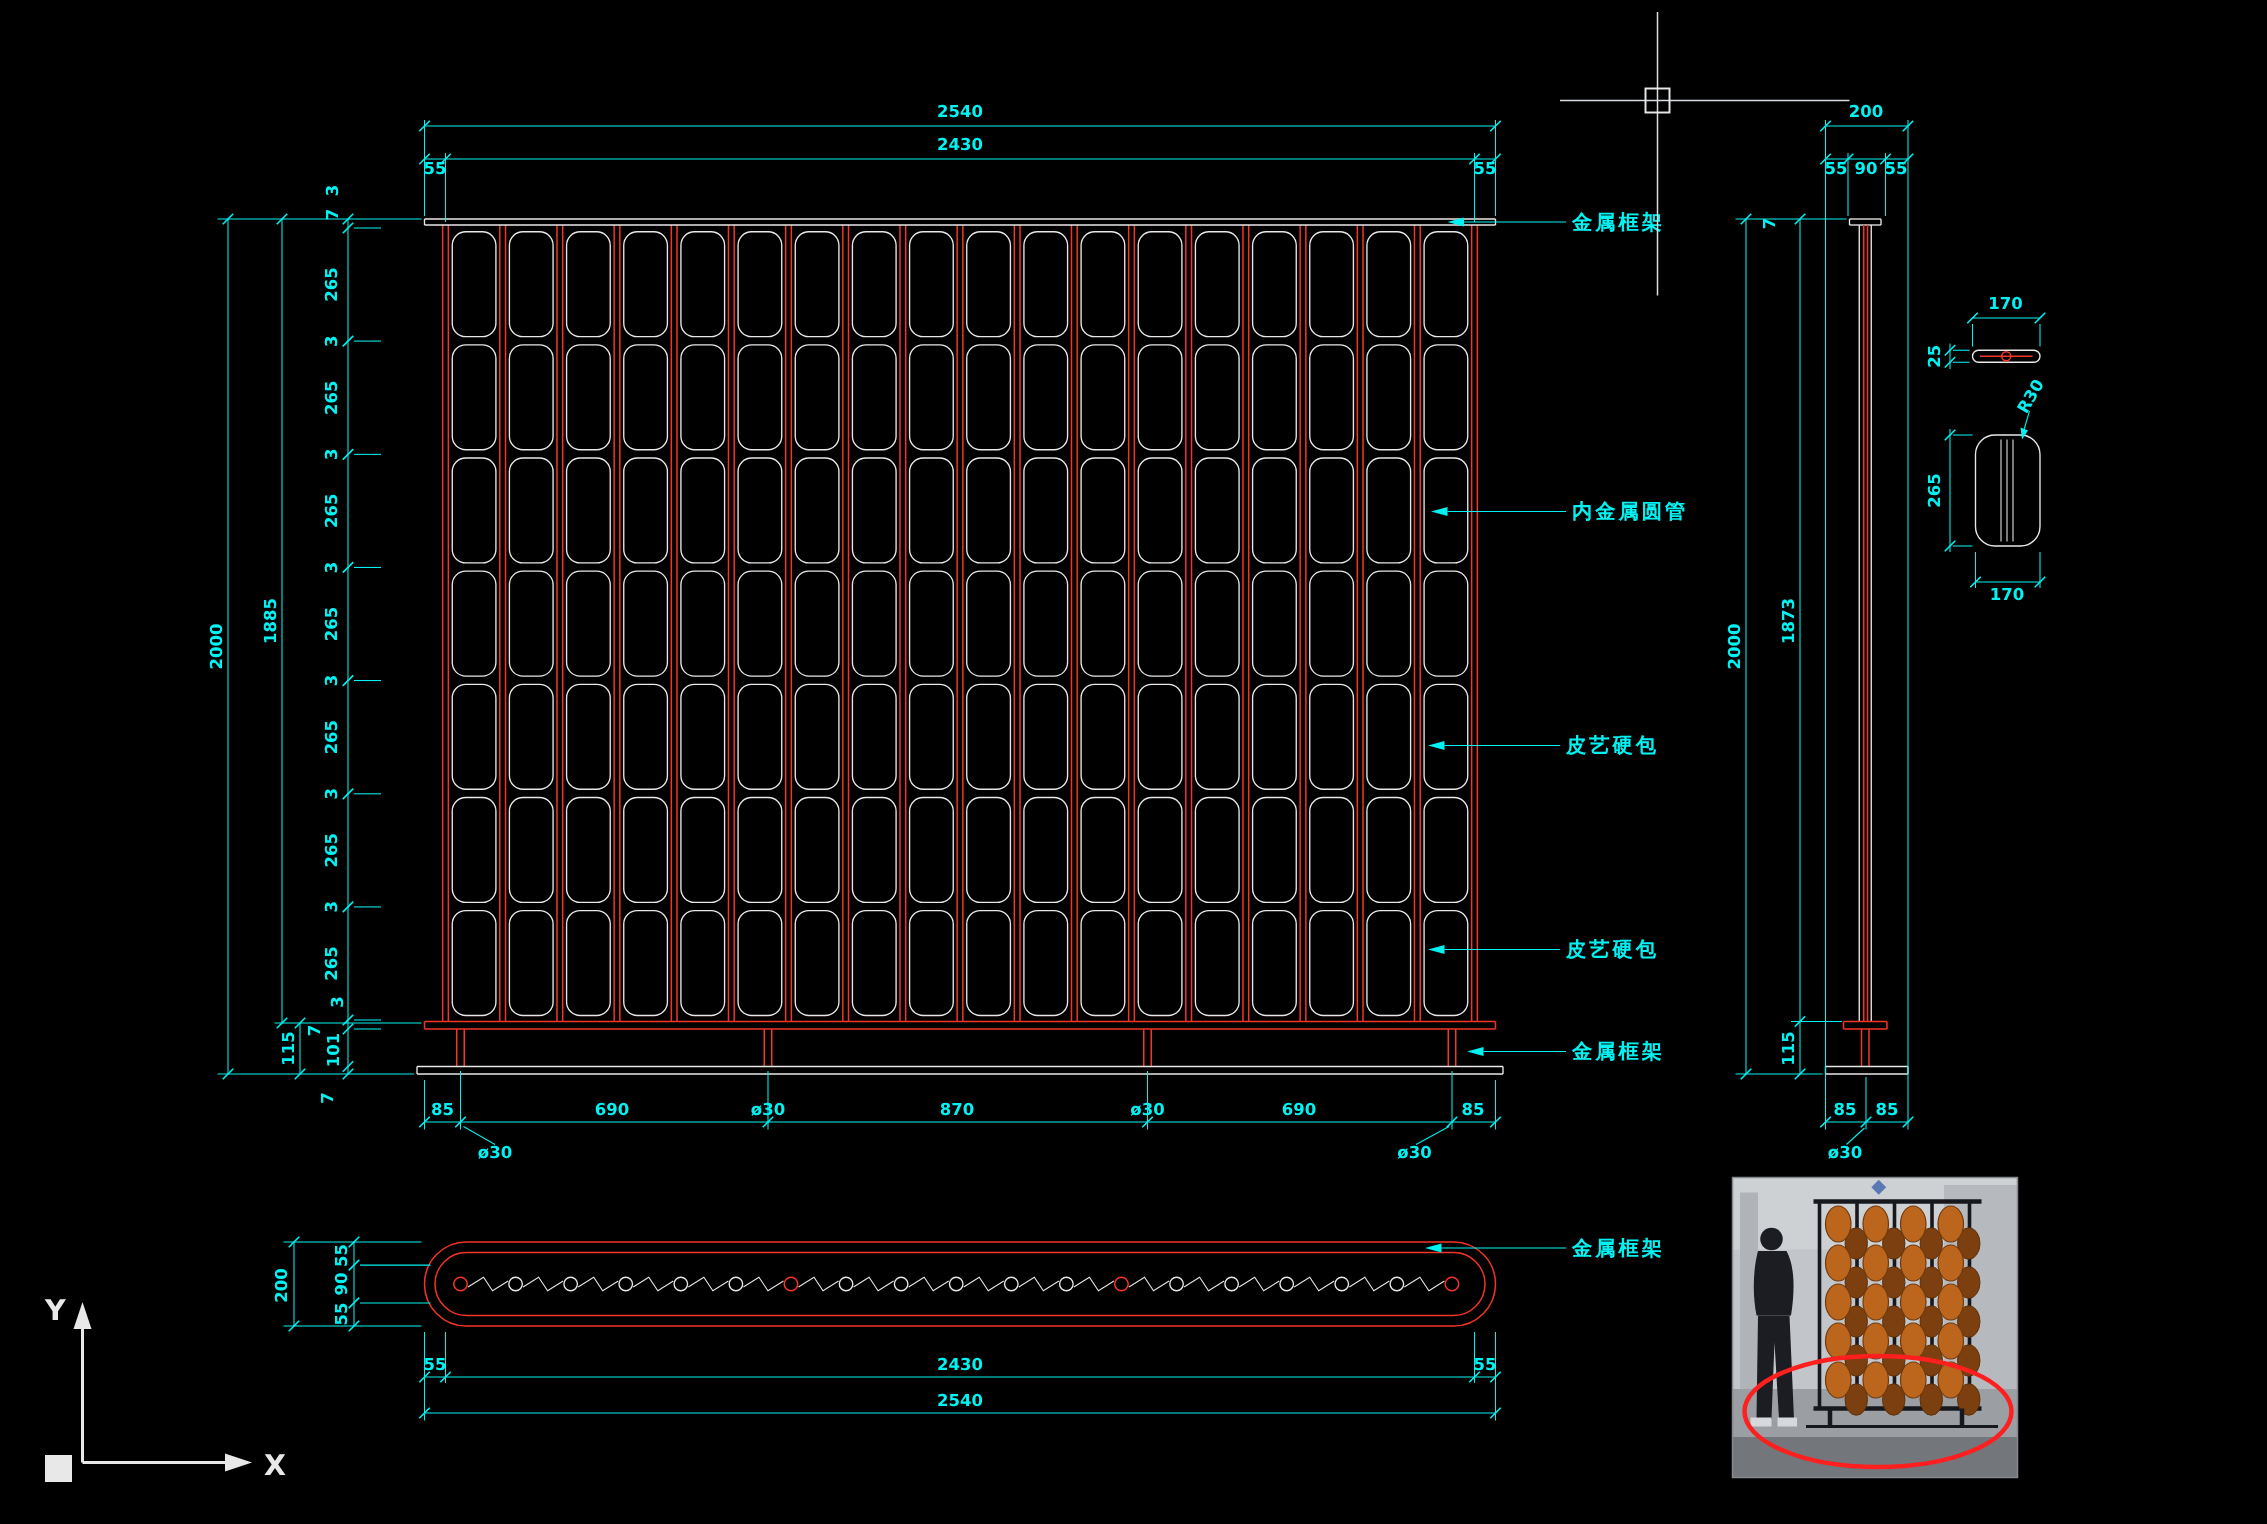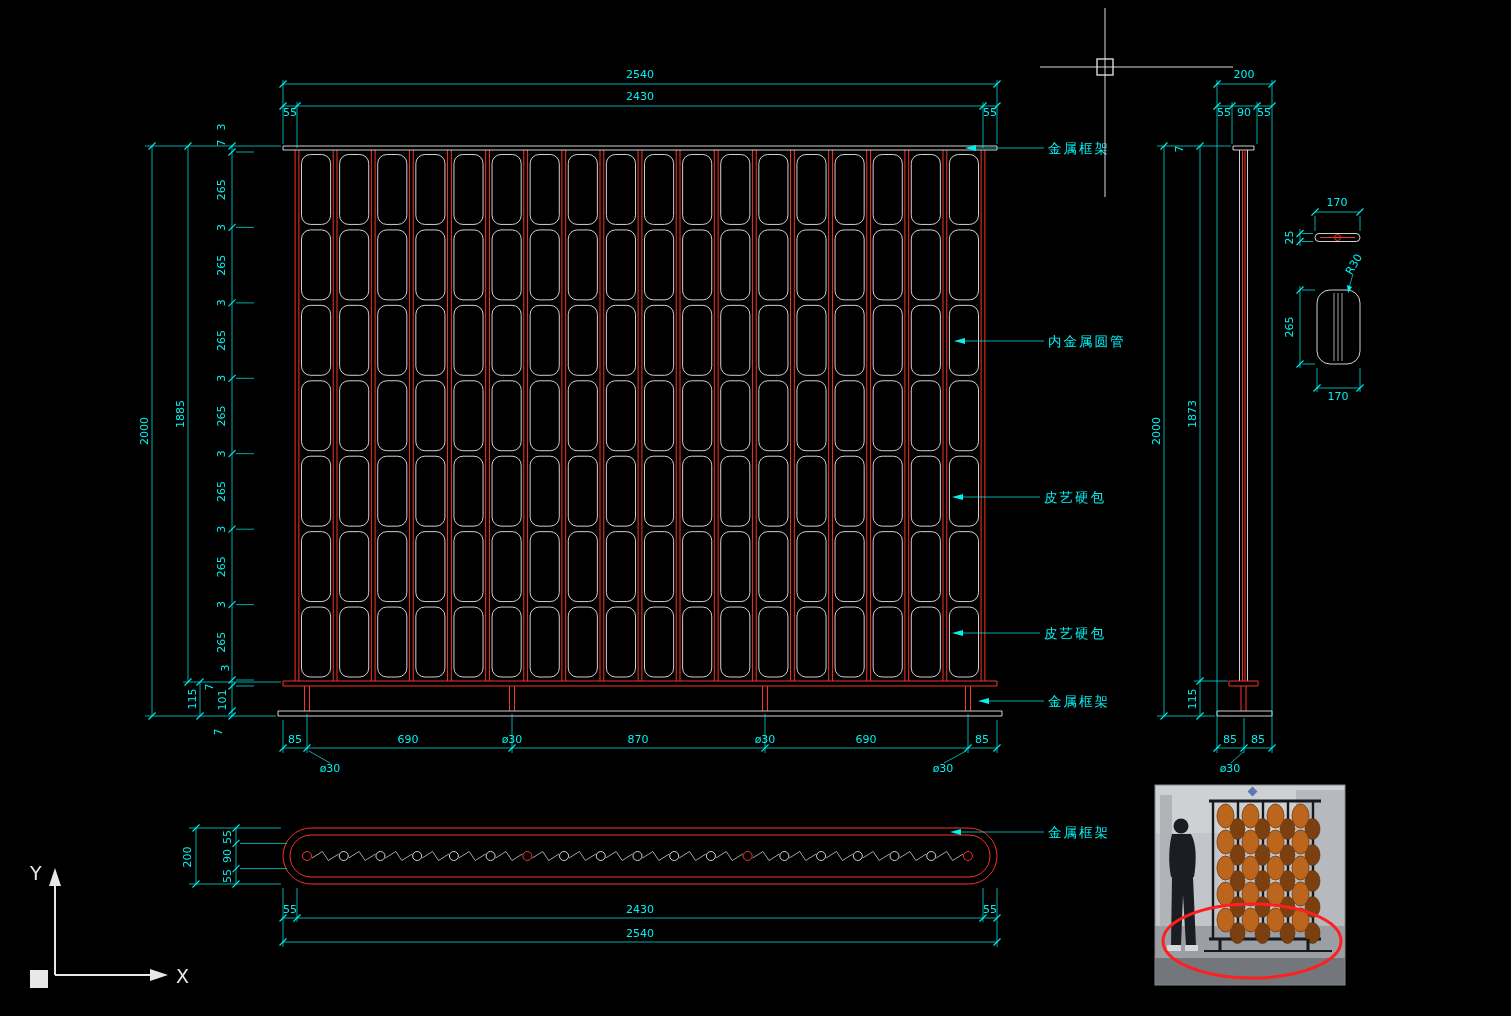--- a/index.html
+++ b/index.html
@@ -1,17 +1,17 @@
 <!DOCTYPE html>
 <html style="--bg: #000000; --cy: #00f2f2; --wh: #e8e8e8; --rd: #f43425; --sp: #bb651d; --oa: #ff1f1f;"><head>
 <meta charset="utf-8">
 <style>
   html,body{margin:0;padding:0;background:#000;}
   #stage{position:relative;width:1496px;height:1016px;background:var(--bg,#000);overflow:hidden;
-         font-family:"DejaVu Sans",sans-serif;}
+         font-family:"DejaVu Sans",sans-serif;font-weight:bold;}
   #stage svg{position:absolute;left:0;top:0;}
   .w{stroke:var(--wh,#e8e8e8);stroke-width:0.9;fill:none;}
   .w.thin{stroke-width:0.7;}
   .r{stroke:var(--rd,#f43425);stroke-width:1;fill:none;}
   .c{stroke:var(--cy,#00f2f2);stroke-width:0.7;fill:none;}
   .tick{stroke:var(--cy,#00f2f2);stroke-width:1.1;fill:none;}
   text.dim{fill:var(--cy,#00f2f2);font-size:11px;text-anchor:middle;font-family:"DejaVu Sans",sans-serif;}
   text.lbl{fill:var(--cy,#00f2f2);font-size:13.5px;letter-spacing:2px;font-family:"DejaVu Sans",sans-serif;}
   text.ucs{fill:#e8e8e8;font-size:19px;font-family:"DejaVu Sans",sans-serif;}
   .arr{fill:var(--cy,#00f2f2);stroke:none;}

